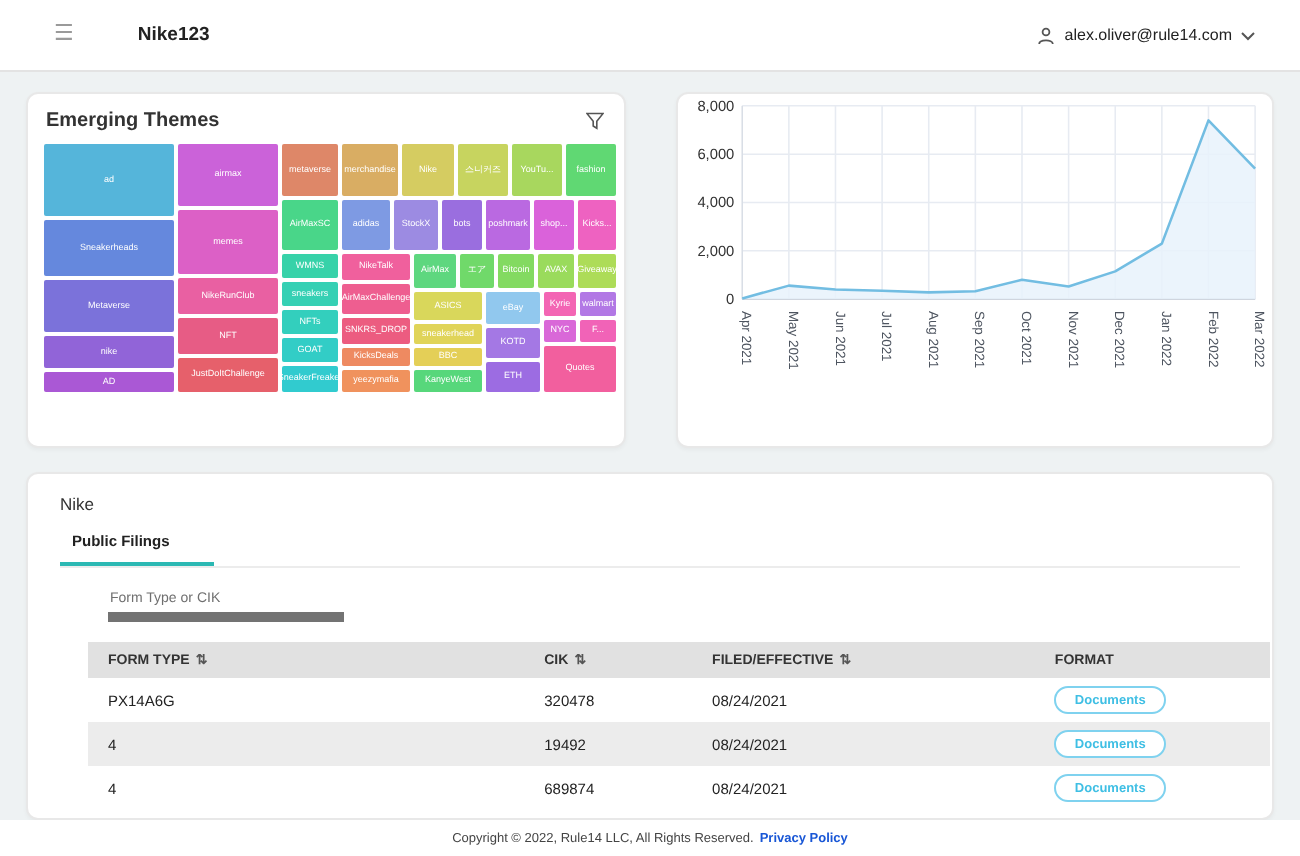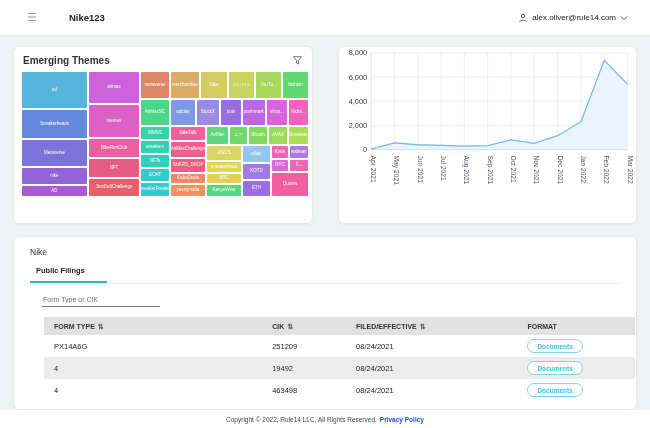--- a/index.html
+++ b/index.html
@@ -44,22 +44,22 @@
     color:#fff; font-size:4.5px; line-height:1; white-space:nowrap;
     overflow:hidden; border-radius:1px; cursor:pointer; padding:0 1px;
   }
   
   .legal-card{ margin-top:12px; height:174px; padding:10px 16px 8px 16px; }
   .legal-title{ font-size:8.5px; color:#333; margin-bottom:4px; }
   .tabs{ display:flex; gap:28px; border-bottom:1px solid #ececec;text-align:center; }
   .tab{ font-size:7.5px; font-weight:bold; color:#555; padding:5px 2px 6px 2px; cursor:pointer; }
   .tab.active{ color:#222; border-bottom:2px solid #2bb8b3; padding-left:6px; padding-right:22px; }
   .cik-input{
-    display:block; margin:9px 0 2px 12px; width:118px; border:none; outline:none;
-    border-bottom:1px solid #737373; background:transparent;
+    display:block; margin:9px 0 2px 24px; width:118px; border:none; outline:none;
+    border-bottom:5px solid #737373; background:transparent;
     font-family:"Liberation Sans",sans-serif; font-size:7px; color:#333; padding:3px 1px;
   }
   .cik-input::placeholder{ color:#6f6f6f; }
   
   .filings-table{ margin:10px 0 0 14px; width:591px; }
   .t-row{
     display:grid; grid-template-columns:38.6% 14.2% 29% 18.2%;
     align-items:center; height:22px; font-size:7.5px; color:#222;
   }
   .t-row.head{ height:18px; background:#e1e1e1; font-size:7px; font-weight:bold; color:#333; }
@@ -226,37 +226,37 @@
           <div class="t-cell">
             <span>FILED/EFFECTIVE</span>
             <span class="sort-icon">⇅</span>
           </div>
           <div class="t-cell">
             <span>FORMAT</span>
           </div>
         </div>
         <div class="t-row">
           <div class="t-cell first">PX14A6G</div>
-          <div class="t-cell">251209</div>
+          <div class="t-cell">320478</div>
           <div class="t-cell">08/24/2021</div>
           <div class="t-cell">
             <button class="doc-btn">Documents</button>
           </div>
         </div>
         <div class="t-row alt">
           <div class="t-cell first">4</div>
           <div class="t-cell">19492</div>
           <div class="t-cell">08/24/2021</div>
           <div class="t-cell">
             <button class="doc-btn">Documents</button>
           </div>
         </div>
         <div class="t-row">
           <div class="t-cell first">4</div>
-          <div class="t-cell">463498</div>
+          <div class="t-cell">689874</div>
           <div class="t-cell">08/24/2021</div>
           <div class="t-cell">
             <button class="doc-btn">Documents</button>
           </div>
         </div>
       </div>
   </div>
 </div>
 
 <div class="app-footer">

